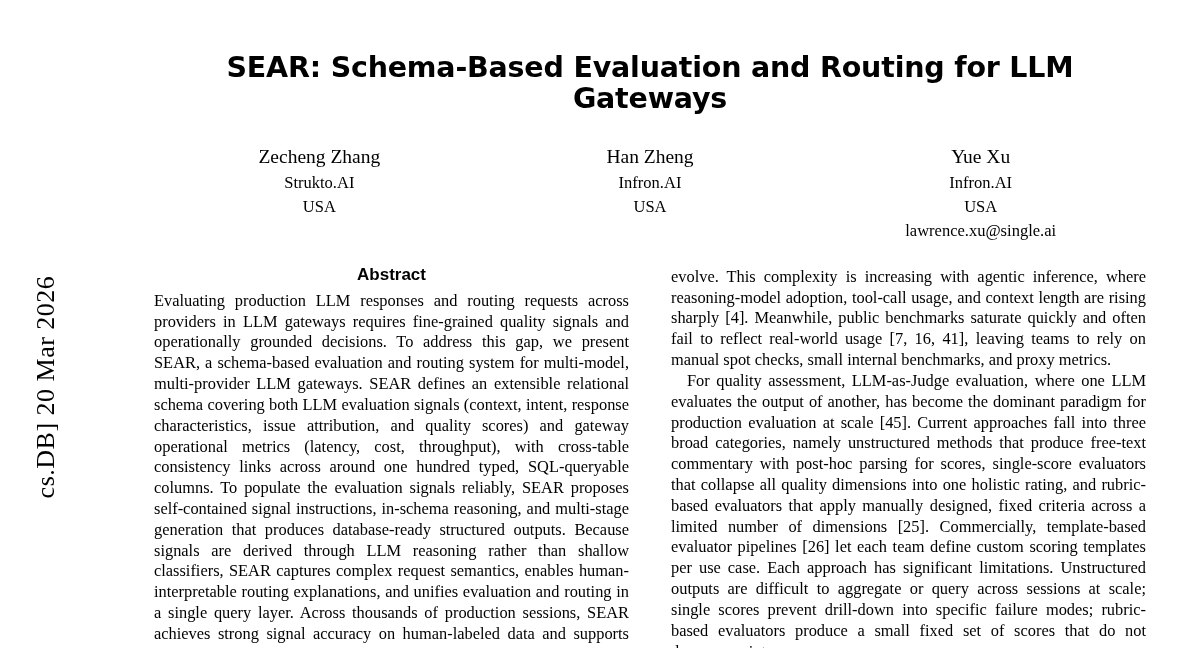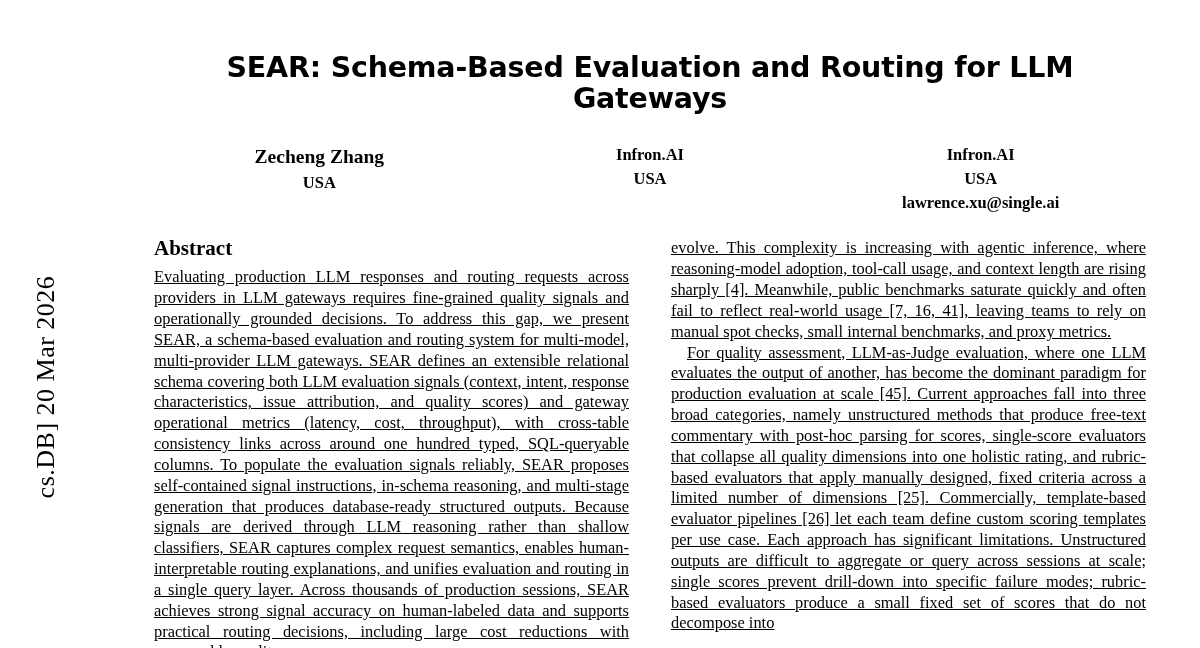--- a/index.html
+++ b/index.html
@@ -49,21 +49,20 @@
     font-size: 28.5px;
     text-align: center;
     letter-spacing: -0.2px;
     margin-top: 52px;
     line-height: 1.1;
   }
   .authors {
     display: flex;
     margin-top: 28px;
     width: 100%;
-    font-weight: bold;
   }
   .author {
     flex: 1 1 0;
     text-align: center;
     line-height: 1.45;
   }
   .author .name {
     font-size: 19.5px;
   }
   .author .affil,
@@ -73,33 +72,33 @@
   }
   .columns {
     display: flex;
     margin-top: 22px;
     gap: 42px;
   }
   .col {
     width: 475px;
   }
   .sec-head {
-    font-family: Liberation Serif, serif;
+    font-family: Liberation Sans, sans-serif;
     font-weight: bold;
-    font-size: 21px;
+    font-size: 17px;
     margin-bottom: 6px;
+    text-align: center;
   }
   p.body {
     margin: 0;
     font-size: 16.4px;
     line-height: 1.27;
     text-align: justify;
     text-justify: inter-word;
     hyphens: auto;
-    text-decoration: underline;
   }
   p.body + p.body {
     margin-top: 0;
     text-indent: 16px;
   }
   .col.right {
     padding-top: 2px;
   }
 </style>
 </head>
@@ -110,29 +109,32 @@
   <div class="arxiv-stamp">cs.DB]  20 Mar 2026</div>
 
   <div class="content">
 
     <h1 class="title">SEAR: Schema-Based Evaluation and Routing for LLM Gateways</h1>
 
     <div class="authors">
 
       <div class="author">
         <div class="name">Zecheng Zhang</div>
+        <div class="affil">Strukto.AI</div>
         <div class="country">USA</div>
       </div>
 
       <div class="author">
+        <div class="name">Han Zheng</div>
         <div class="affil">Infron.AI</div>
         <div class="country">USA</div>
       </div>
 
       <div class="author">
+        <div class="name">Yue Xu</div>
         <div class="affil">Infron.AI</div>
         <div class="country">USA</div>
         <div class="email">lawrence.xu@single.ai</div>
       </div>
 
     </div>
 
     <div class="columns">
 
       <div class="col left">

